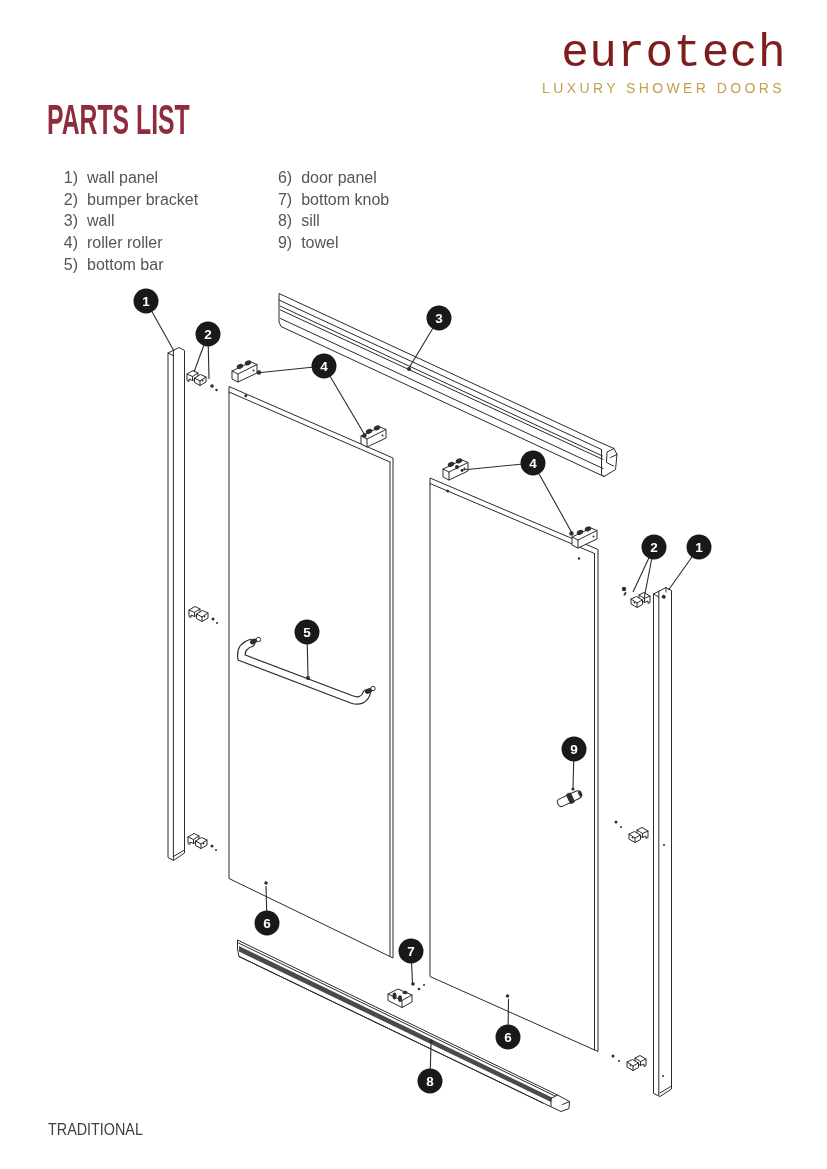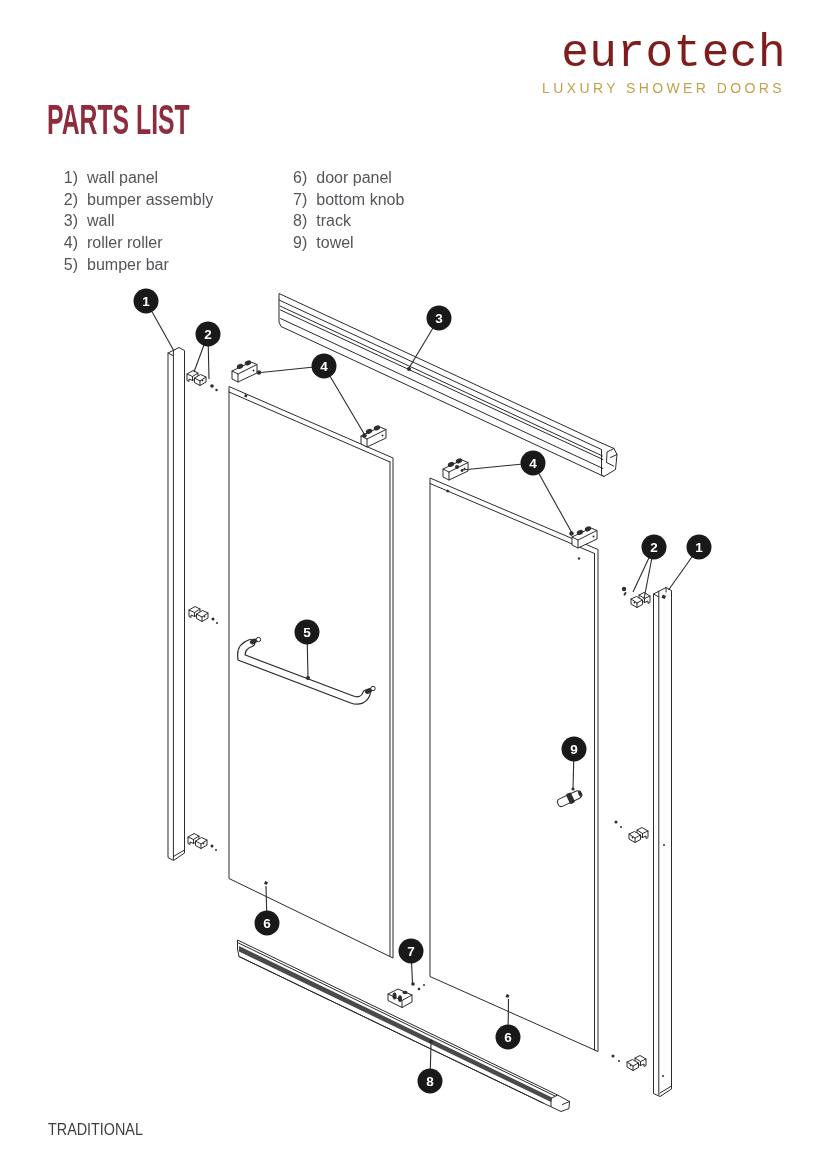--- a/index.html
+++ b/index.html
@@ -45,47 +45,47 @@
   <div class="title">PARTS LIST</div>
 
   <div class="plist">
     <div class="pl-col">
       <div class="pl-item">
           <span class="pl-num">1)</span>
           <span>wall panel</span>
         </div>
       <div class="pl-item">
           <span class="pl-num">2)</span>
-          <span>bumper assembly</span>
+          <span>bumper bracket</span>
         </div>
       <div class="pl-item">
           <span class="pl-num">3)</span>
           <span>wall</span>
         </div>
       <div class="pl-item">
           <span class="pl-num">4)</span>
           <span>roller roller</span>
         </div>
       <div class="pl-item">
           <span class="pl-num">5)</span>
-          <span>bumper bar</span>
+          <span>bottom bar</span>
         </div>
     </div>
     <div class="pl-col">
       <div class="pl-item">
           <span class="pl-num">6)</span>
           <span>door panel</span>
         </div>
       <div class="pl-item">
           <span class="pl-num">7)</span>
           <span>bottom knob</span>
         </div>
       <div class="pl-item">
           <span class="pl-num">8)</span>
-          <span>track</span>
+          <span>sill</span>
         </div>
       <div class="pl-item">
           <span class="pl-num">9)</span>
           <span>towel</span>
         </div>
     </div>
   </div>
 
   <svg class="diagram" width="827" height="1169" viewBox="0 0 827 1169">
     <defs>

